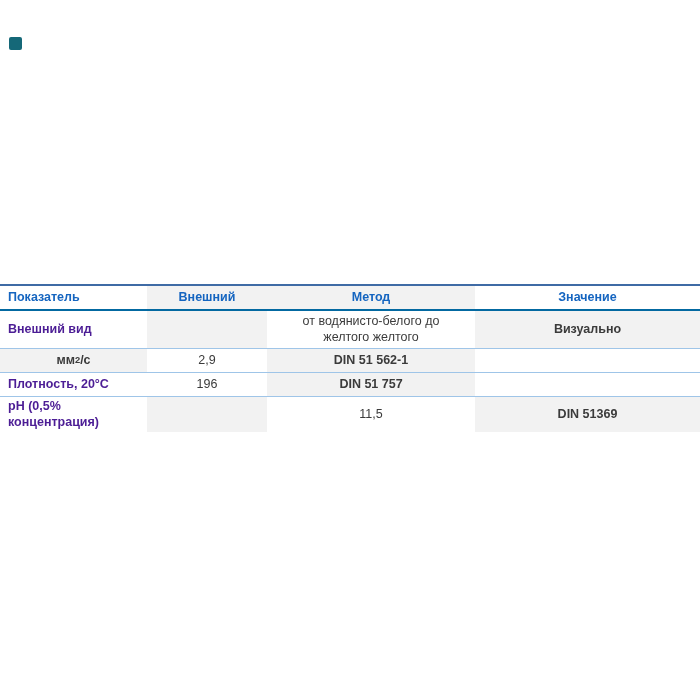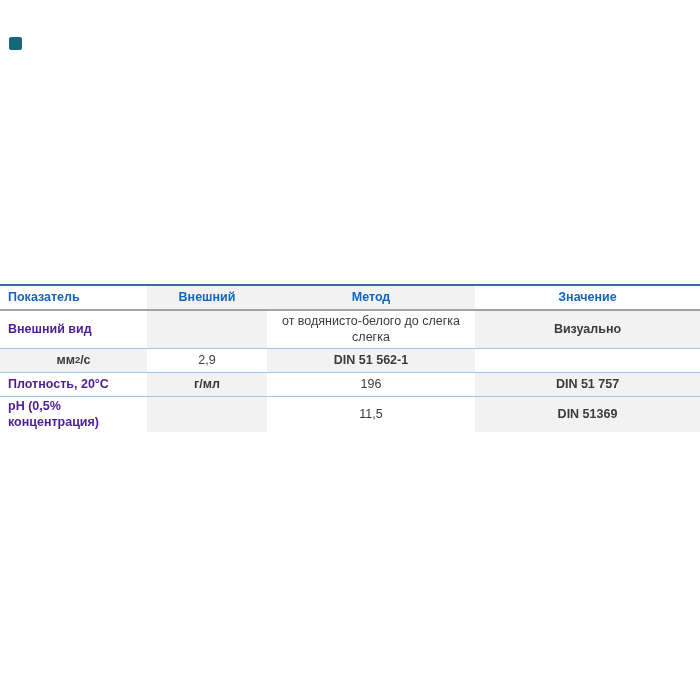--- a/index.html
+++ b/index.html
@@ -58,21 +58,21 @@
   .cell.c0 {
     justify-content: flex-start;
     text-align: left;
     padding-left: 8px;
     color: #4c1d95;
     font-weight: bold;
   }
 
   .thead {
     height: 23px;
-    border-bottom: 2px solid #a3a3a3;
+    border-bottom: 2px solid #0369a1;
   }
   .thead .cell {
     color: #1565c0;
     font-weight: bold;
     padding-top: 0;
     padding-bottom: 0;
   }
 
   .brow { height: 23px; }
   .brow.tall { height: 37px; }
@@ -90,33 +90,32 @@
   <div class="trow thead">
     <div class="cell c0">Показатель</div>
     <div class="cell c1">Внешний</div>
     <div class="cell c3">Метод</div>
     <div class="cell c2">Значение</div>
   </div>
 
   <div class="trow brow tall">
     <div class="cell c0">Внешний вид</div>
     <div class="cell c1"></div>
-    <div class="cell c2">от водянисто-белого до слегка слегка</div>
+    <div class="cell c2">от водянисто-белого до желтого желтого</div>
     <div class="cell c3">Визуально</div>
   </div>
 
   <div class="trow brow">
     <div class="cell c1">мм<sup>2</sup>/с</div>
     <div class="cell c2">2,9</div>
     <div class="cell c3">DIN 51 562-1</div>
   </div>
 
   <div class="trow brow">
     <div class="cell c0">Плотность, 20°С</div>
-    <div class="cell c1">г/мл</div>
     <div class="cell c2">196</div>
     <div class="cell c3">DIN 51 757</div>
   </div>
 
   <div class="trow brow">
     <div class="cell c0">pH (0,5% концентрация)</div>
     <div class="cell c1"></div>
     <div class="cell c2">11,5</div>
     <div class="cell c3">DIN 51369</div>
   </div>

